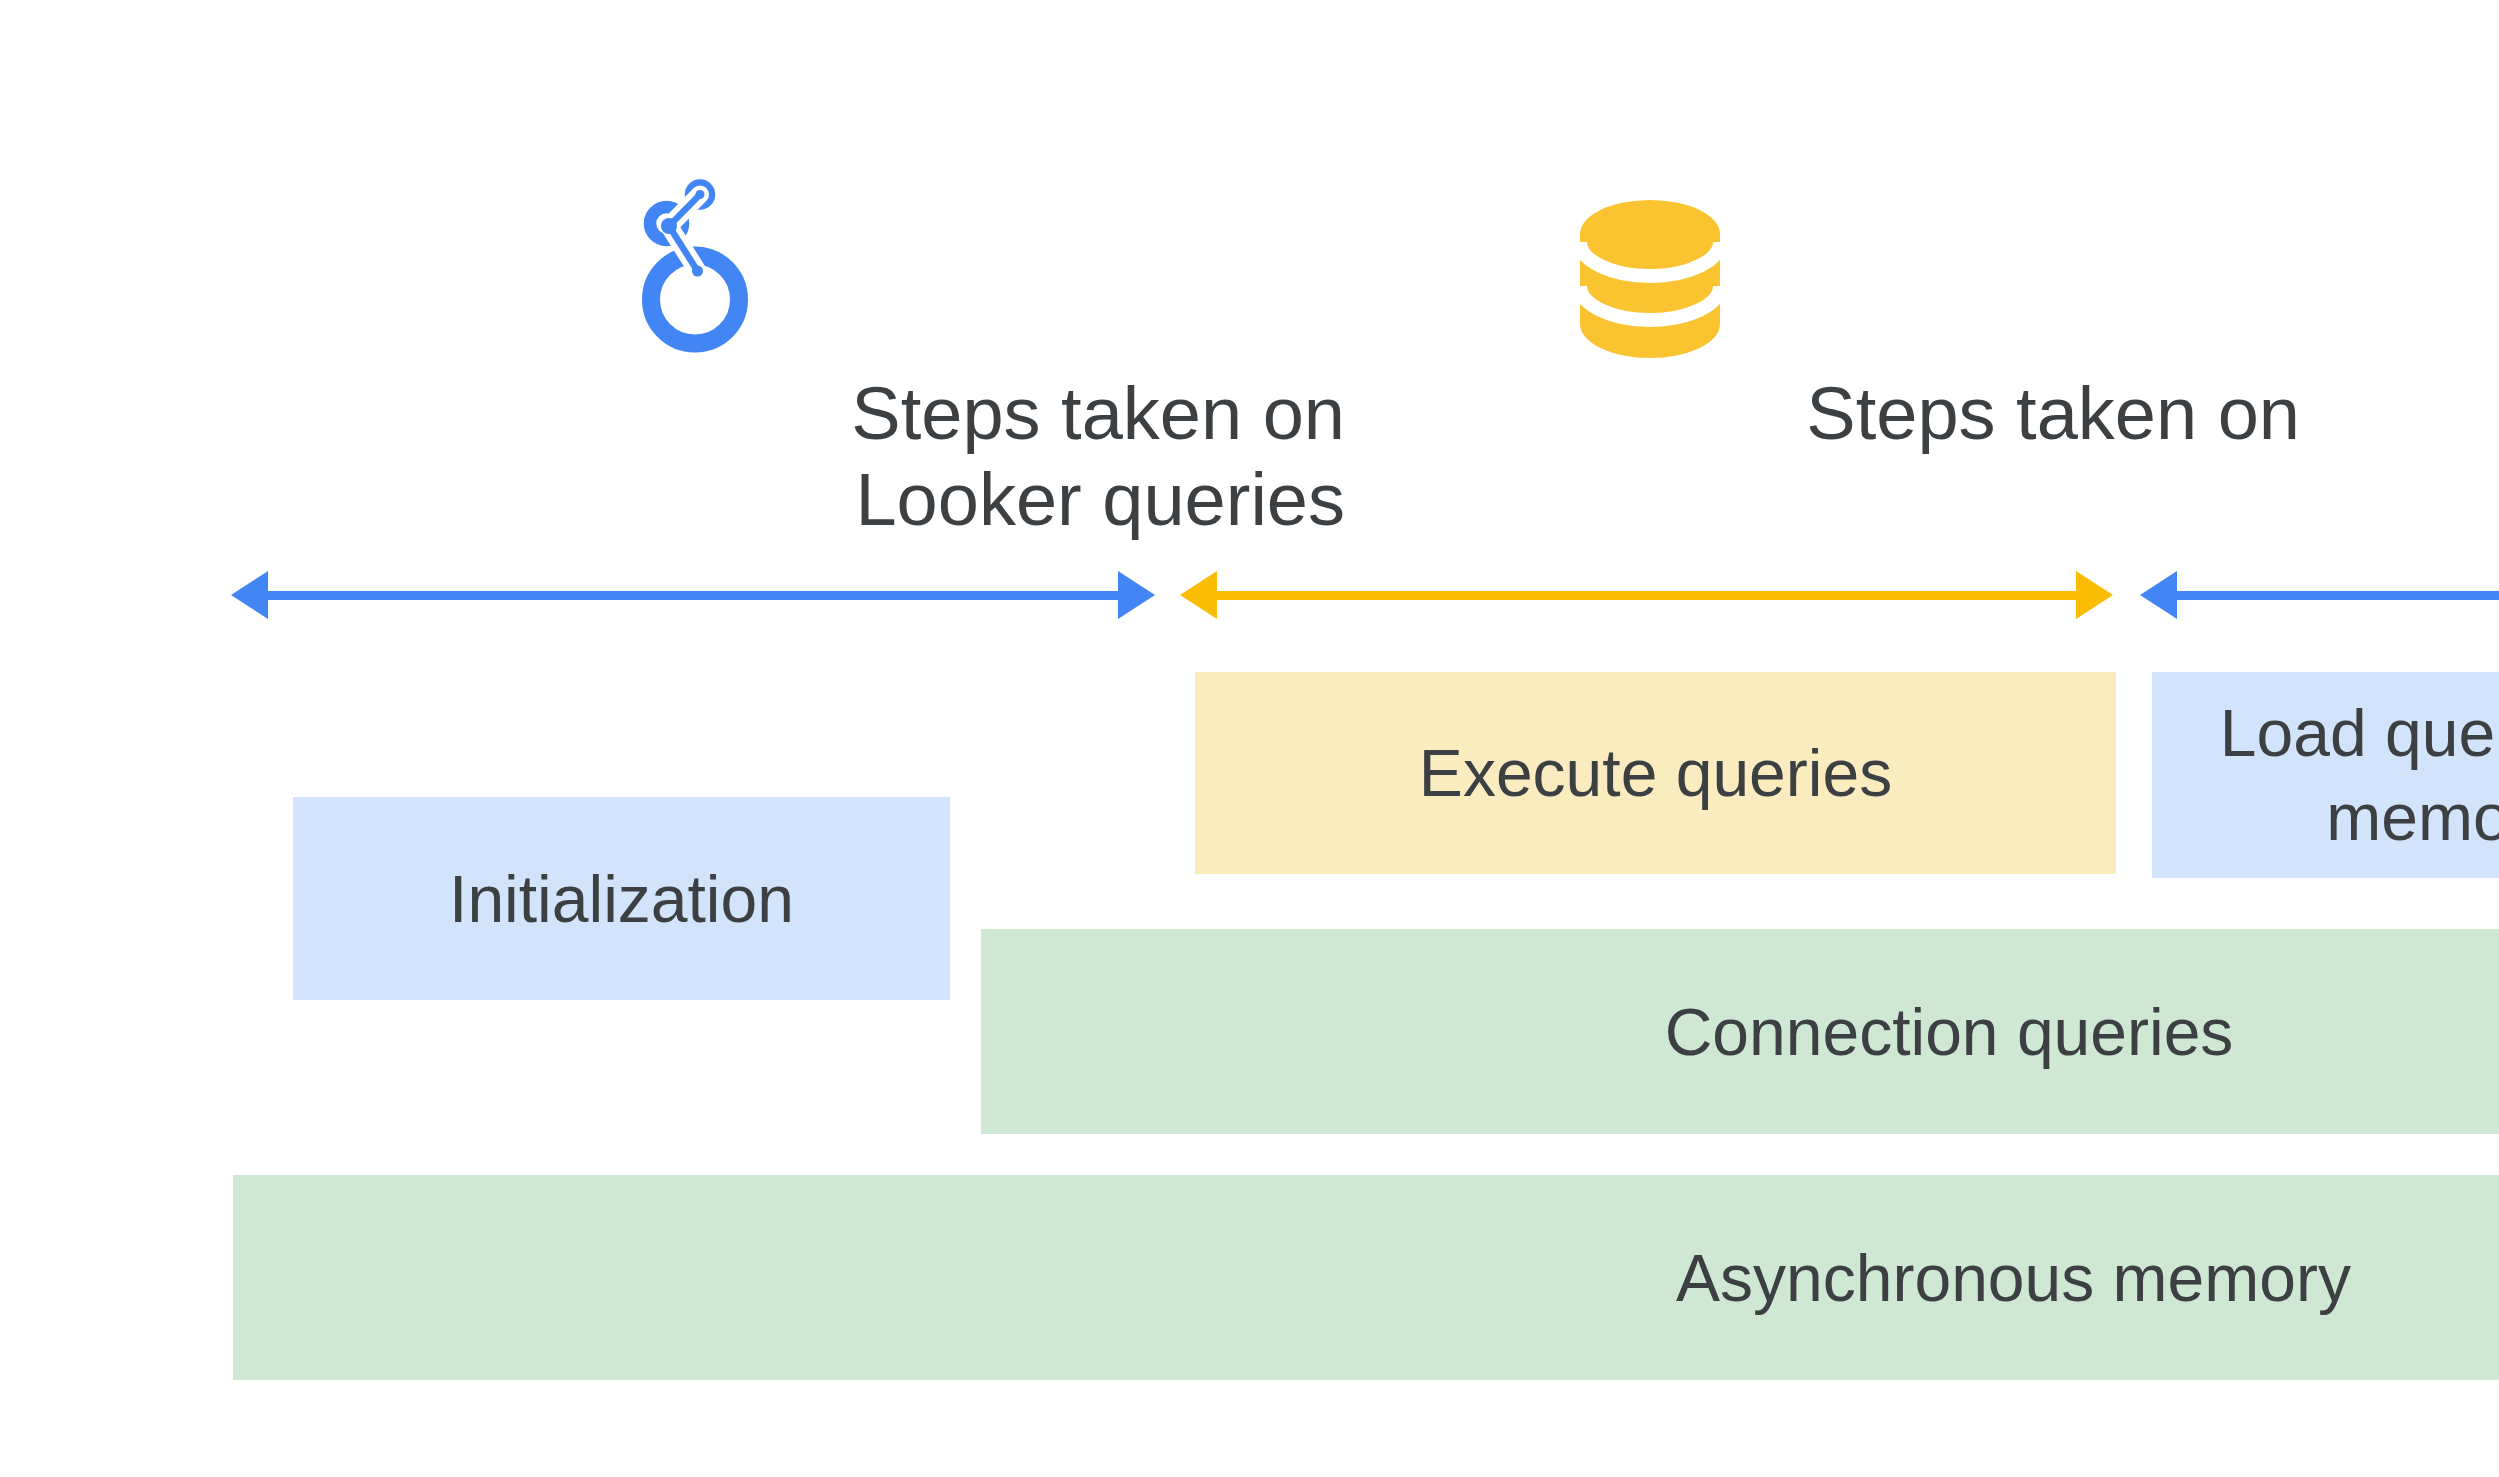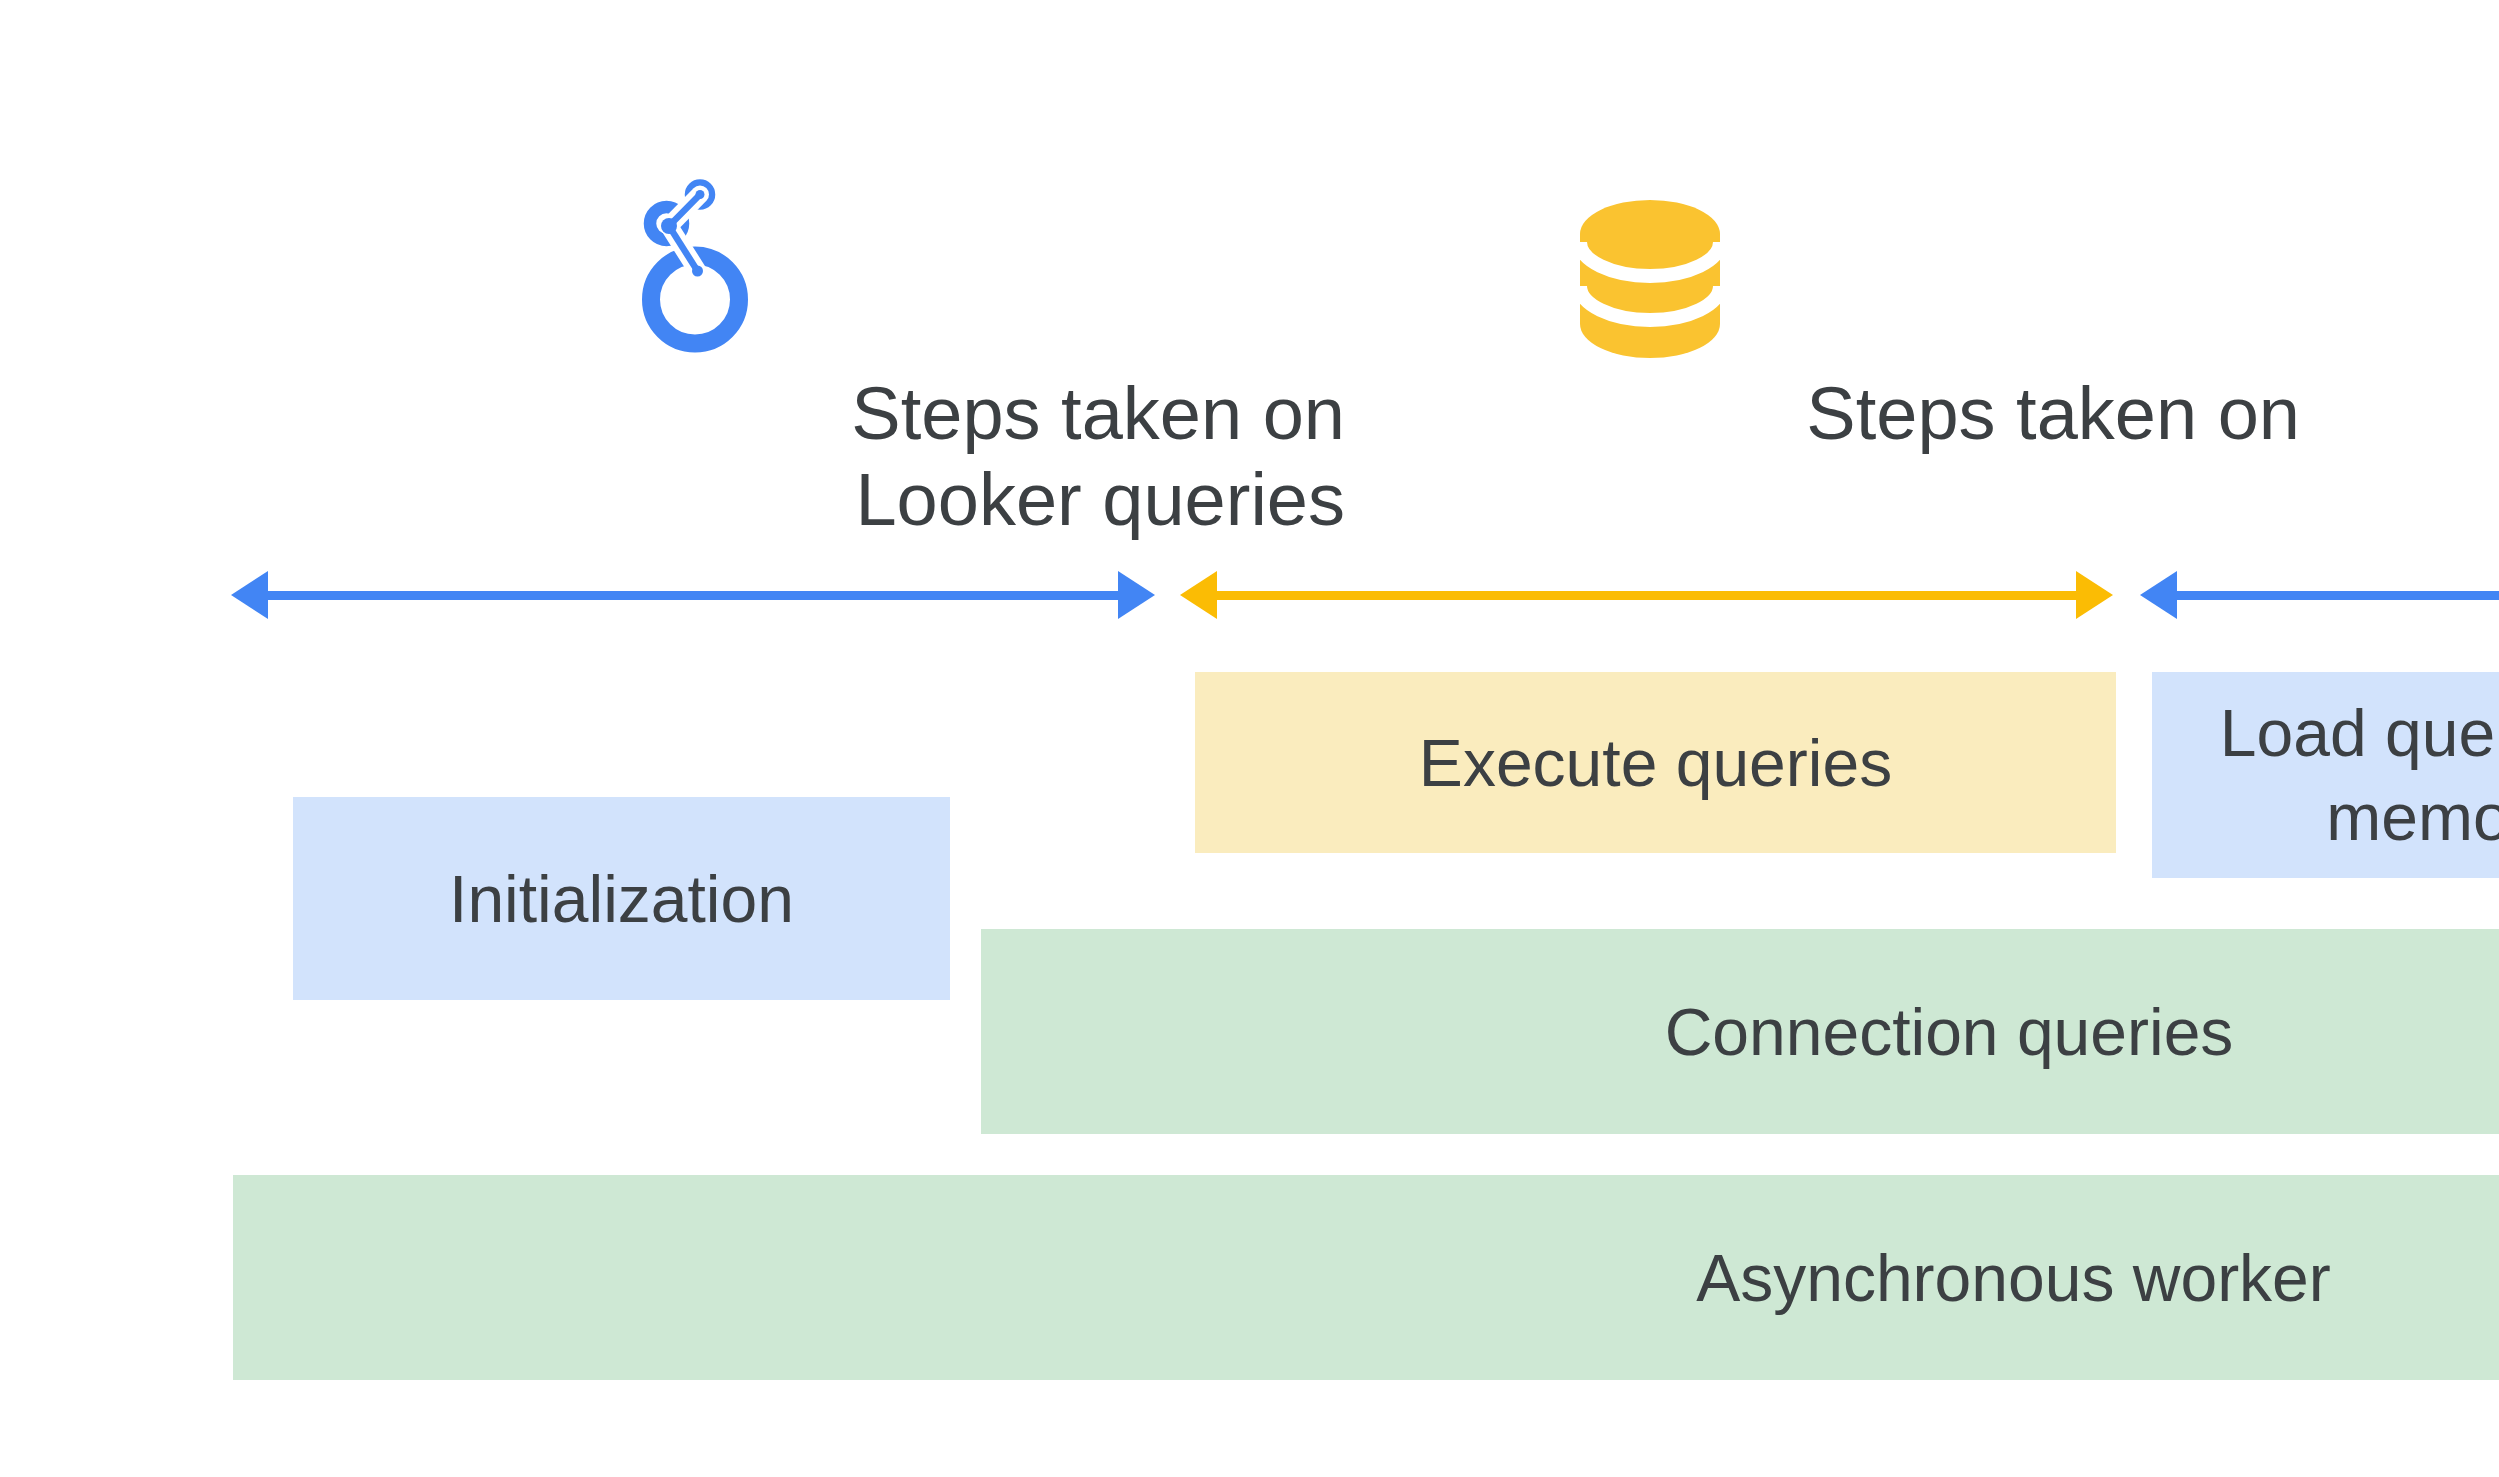--- a/index.html
+++ b/index.html
@@ -110,34 +110,34 @@
     <span class="shaft"></span>
     <span class="head right"></span>
   </div>
 
   <div class="arrow blue" style="left:2140px; top:571px; width:1616px;">
     <span class="head left"></span>
     <span class="shaft"></span>
 
   </div>
 
-  <div class="pbox yellow" style="left:1195px; top:672px; width:921px; height:181px;">
+  <div class="pbox yellow" style="left:1195px; top:672px; width:921px; height:202px;">
     <span class="lbl">Execute queries</span>
   </div>
 
   <div class="pbox blue" style="left:2152px; top:672px; width:587px; height:206px;">
     <span class="lbl">Load queries in memory</span>
   </div>
 
   <div class="pbox blue" style="left:293px; top:797px; width:657px; height:203px;">
     <span class="lbl">Initialization</span>
   </div>
 
   <div class="pbox green" style="left:981px; top:929px; width:1936px; height:205px;">
     <span class="lbl">Connection queries</span>
   </div>
 
   <div class="pbox green" style="left:233px; top:1175px; width:3561px; height:205px;">
-    <span class="lbl">Asynchronous worker</span>
+    <span class="lbl">Asynchronous memory</span>
   </div>
 
 </div>
 
 
 </body></html>

